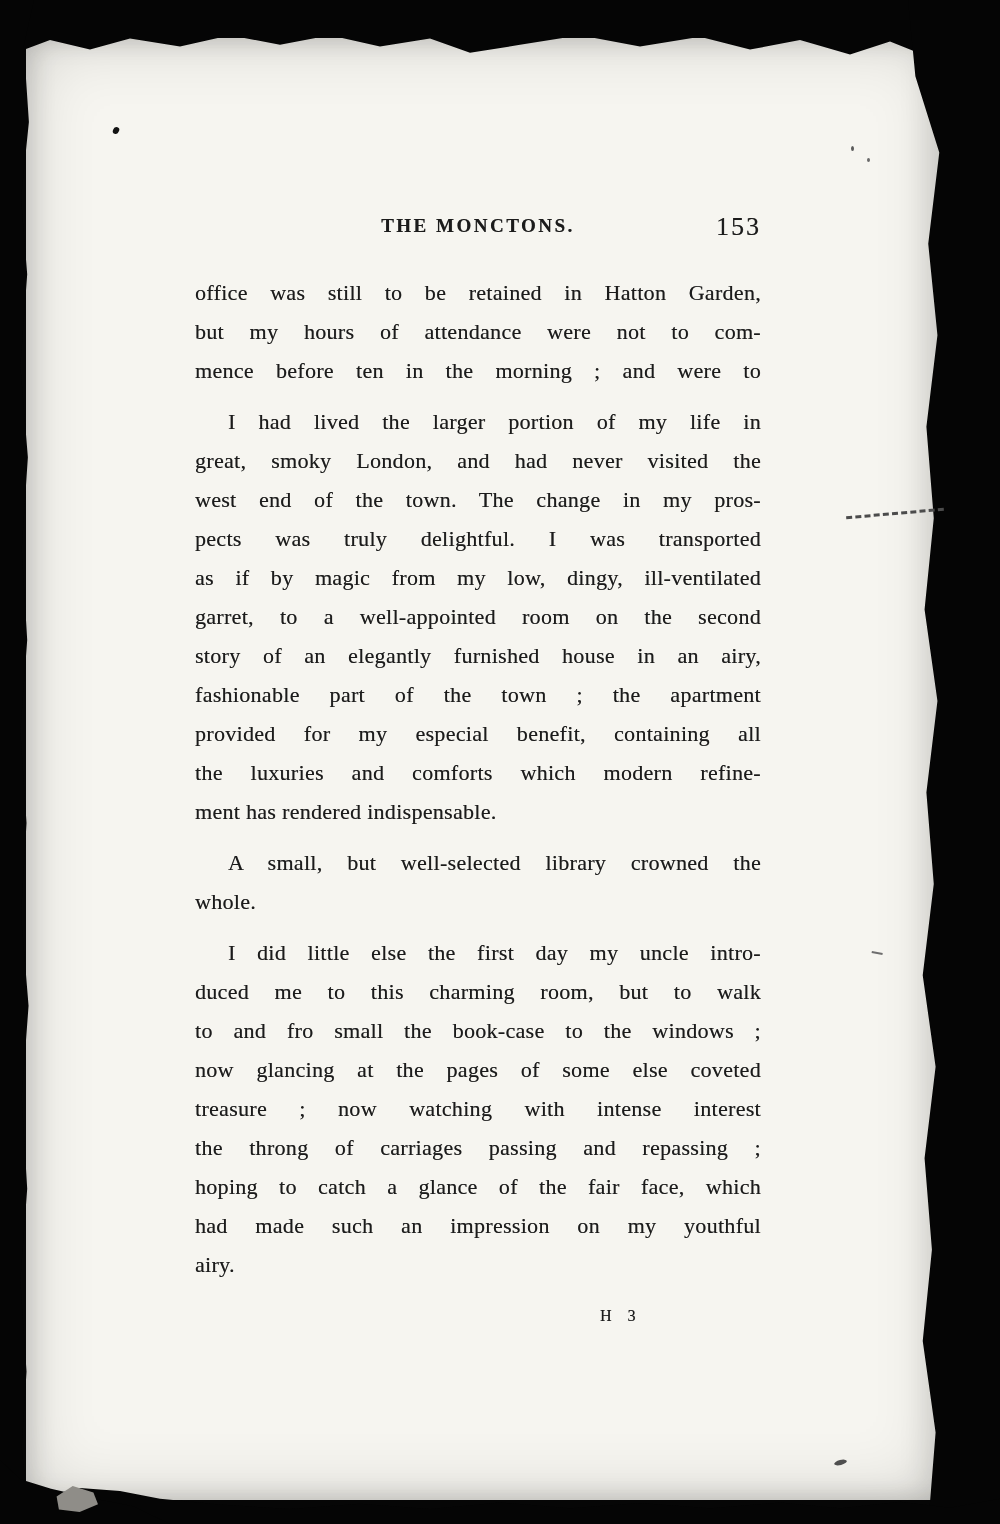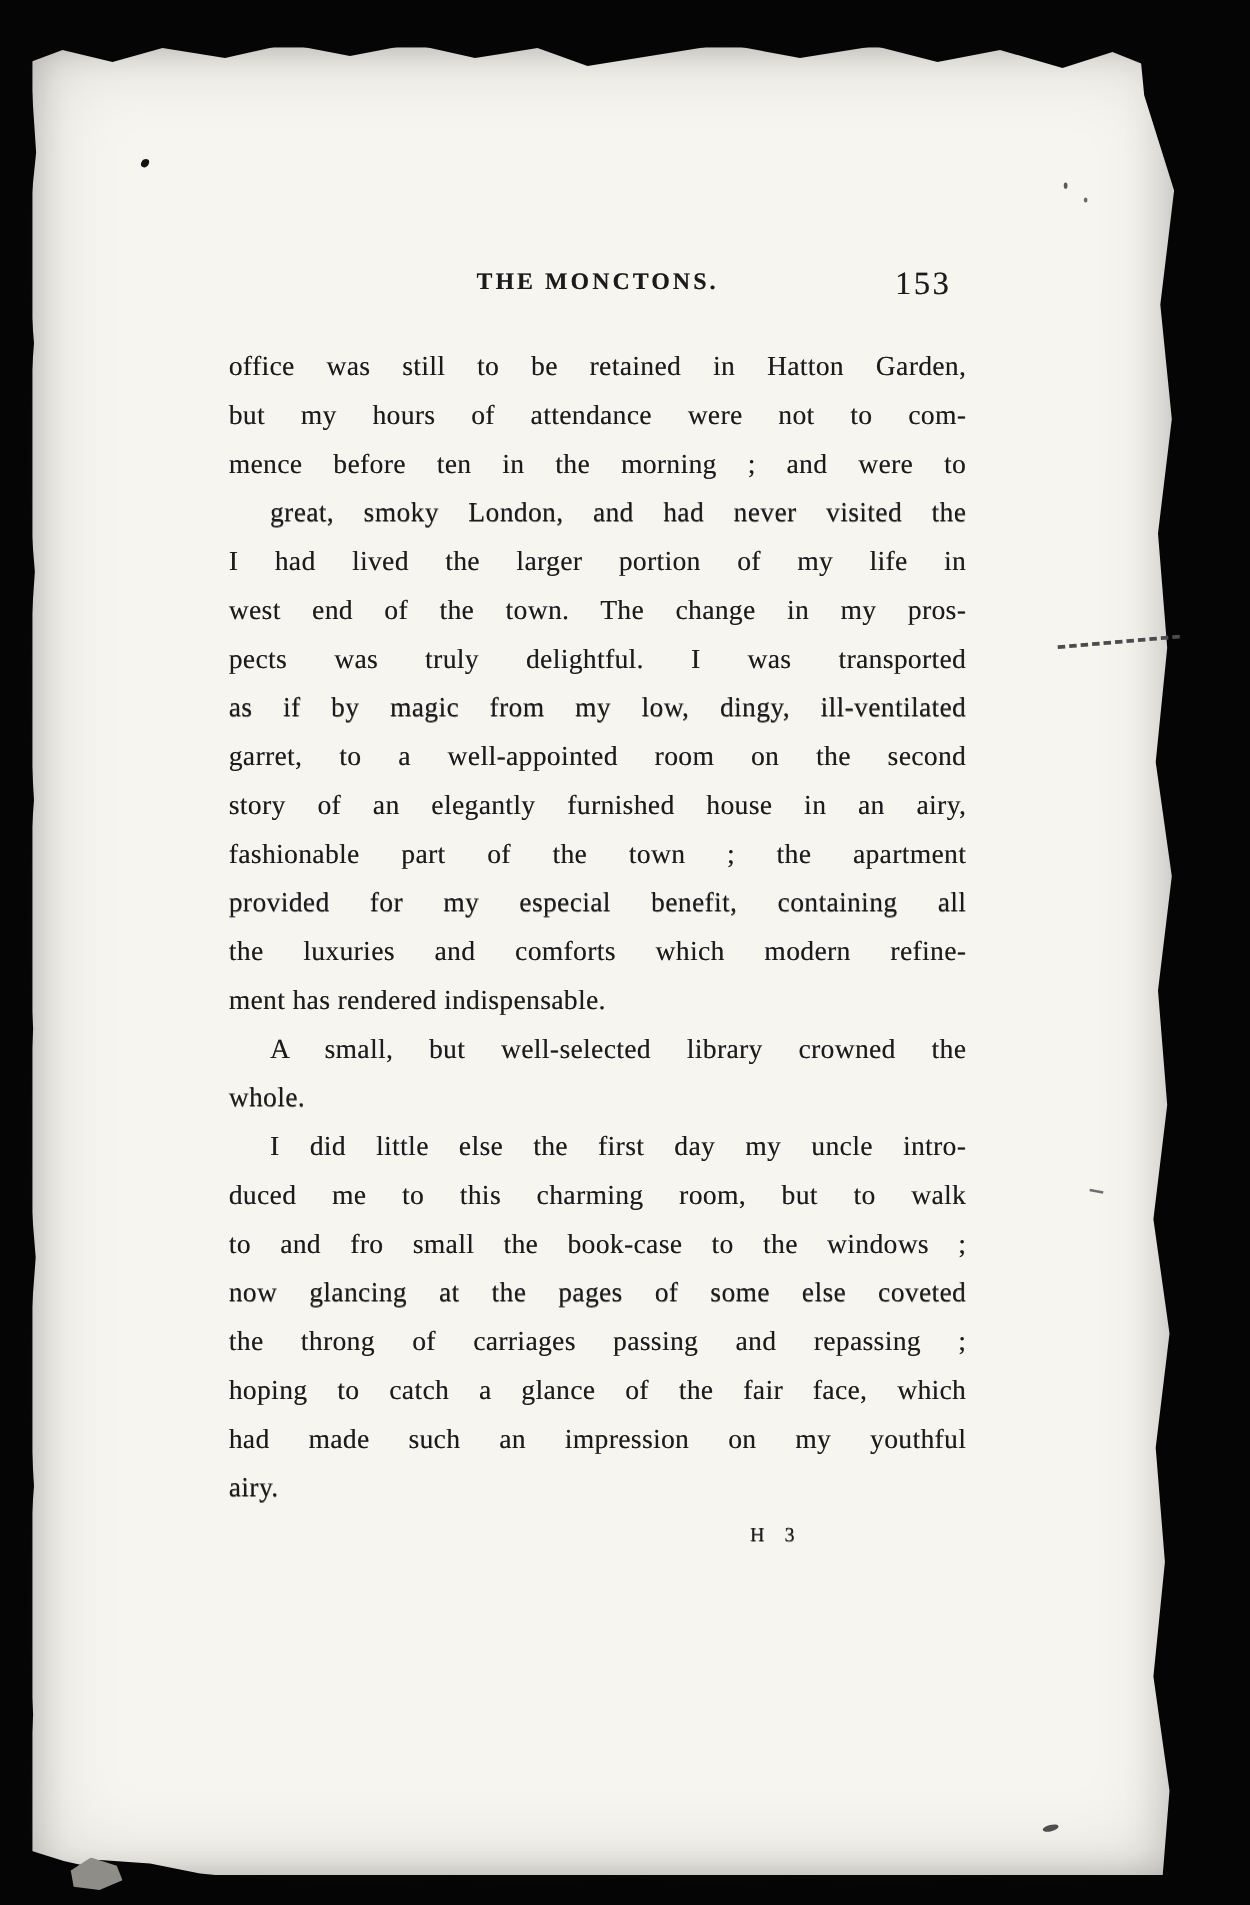--- a/index.html
+++ b/index.html
@@ -43,21 +43,21 @@
   }
   .folio {
     position: absolute;
     right: 12px; top: -3px;
     font-weight: normal;
     letter-spacing: 2px;
     font-size: 26px;
   }
 
   .body-text { margin-top: 28px; }
-  .para { margin: 0; }
+  .para { margin: 12px; }
   .line {
     display: block;
     font-size: 22px;
     line-height: 39px;
     letter-spacing: 0.3px;
     text-align: justify;
     text-align-last: justify;
     white-space: normal;
   }
   .line.last { text-align-last: left; }
@@ -121,41 +121,42 @@
         <span class="folio">153</span>
       </div>
 
       <div class="body-text">
           <p class="para">
             <span class="line">office was still to be retained in Hatton Garden,</span>
             <span class="line">but my hours of attendance were not to com-</span>
             <span class="line">mence before ten in the morning ; and were to</span>
           </p>
           <p class="para indent">
+            <span class="line">I had lived the larger portion of my life in</span>
             <span class="line">great, smoky London, and had never visited the</span>
-            <span class="line">I had lived the larger portion of my life in</span>
             <span class="line">west end of the town. The change in my pros-</span>
             <span class="line">pects was truly delightful. I was transported</span>
             <span class="line">as if by magic from my low, dingy, ill-ventilated</span>
             <span class="line">garret, to a well-appointed room on the second</span>
             <span class="line">story of an elegantly furnished house in an airy,</span>
             <span class="line">fashionable part of the town ; the apartment</span>
             <span class="line">provided for my especial benefit, containing all</span>
             <span class="line">the luxuries and comforts which modern refine-</span>
             <span class="line last">ment has rendered indispensable.</span>
           </p>
           <p class="para indent">
             <span class="line">A small, but well-selected library crowned the</span>
             <span class="line last">whole.</span>
           </p>
           <p class="para indent">
             <span class="line">I did little else the first day my uncle intro-</span>
             <span class="line">duced me to this charming room, but to walk</span>
             <span class="line">to and fro small the book-case to the windows ;</span>
             <span class="line">now glancing at the pages of some else coveted</span>
+            <span class="line">treasure ; now watching with intense interest</span>
             <span class="line">the throng of carriages passing and repassing ;</span>
             <span class="line">hoping to catch a glance of the fair face, which</span>
             <span class="line">had made such an impression on my youthful</span>
             <span class="line last">airy.</span>
           </p>
         </div>
 
       <div class="signature">H 3</div>
 
     </div>

